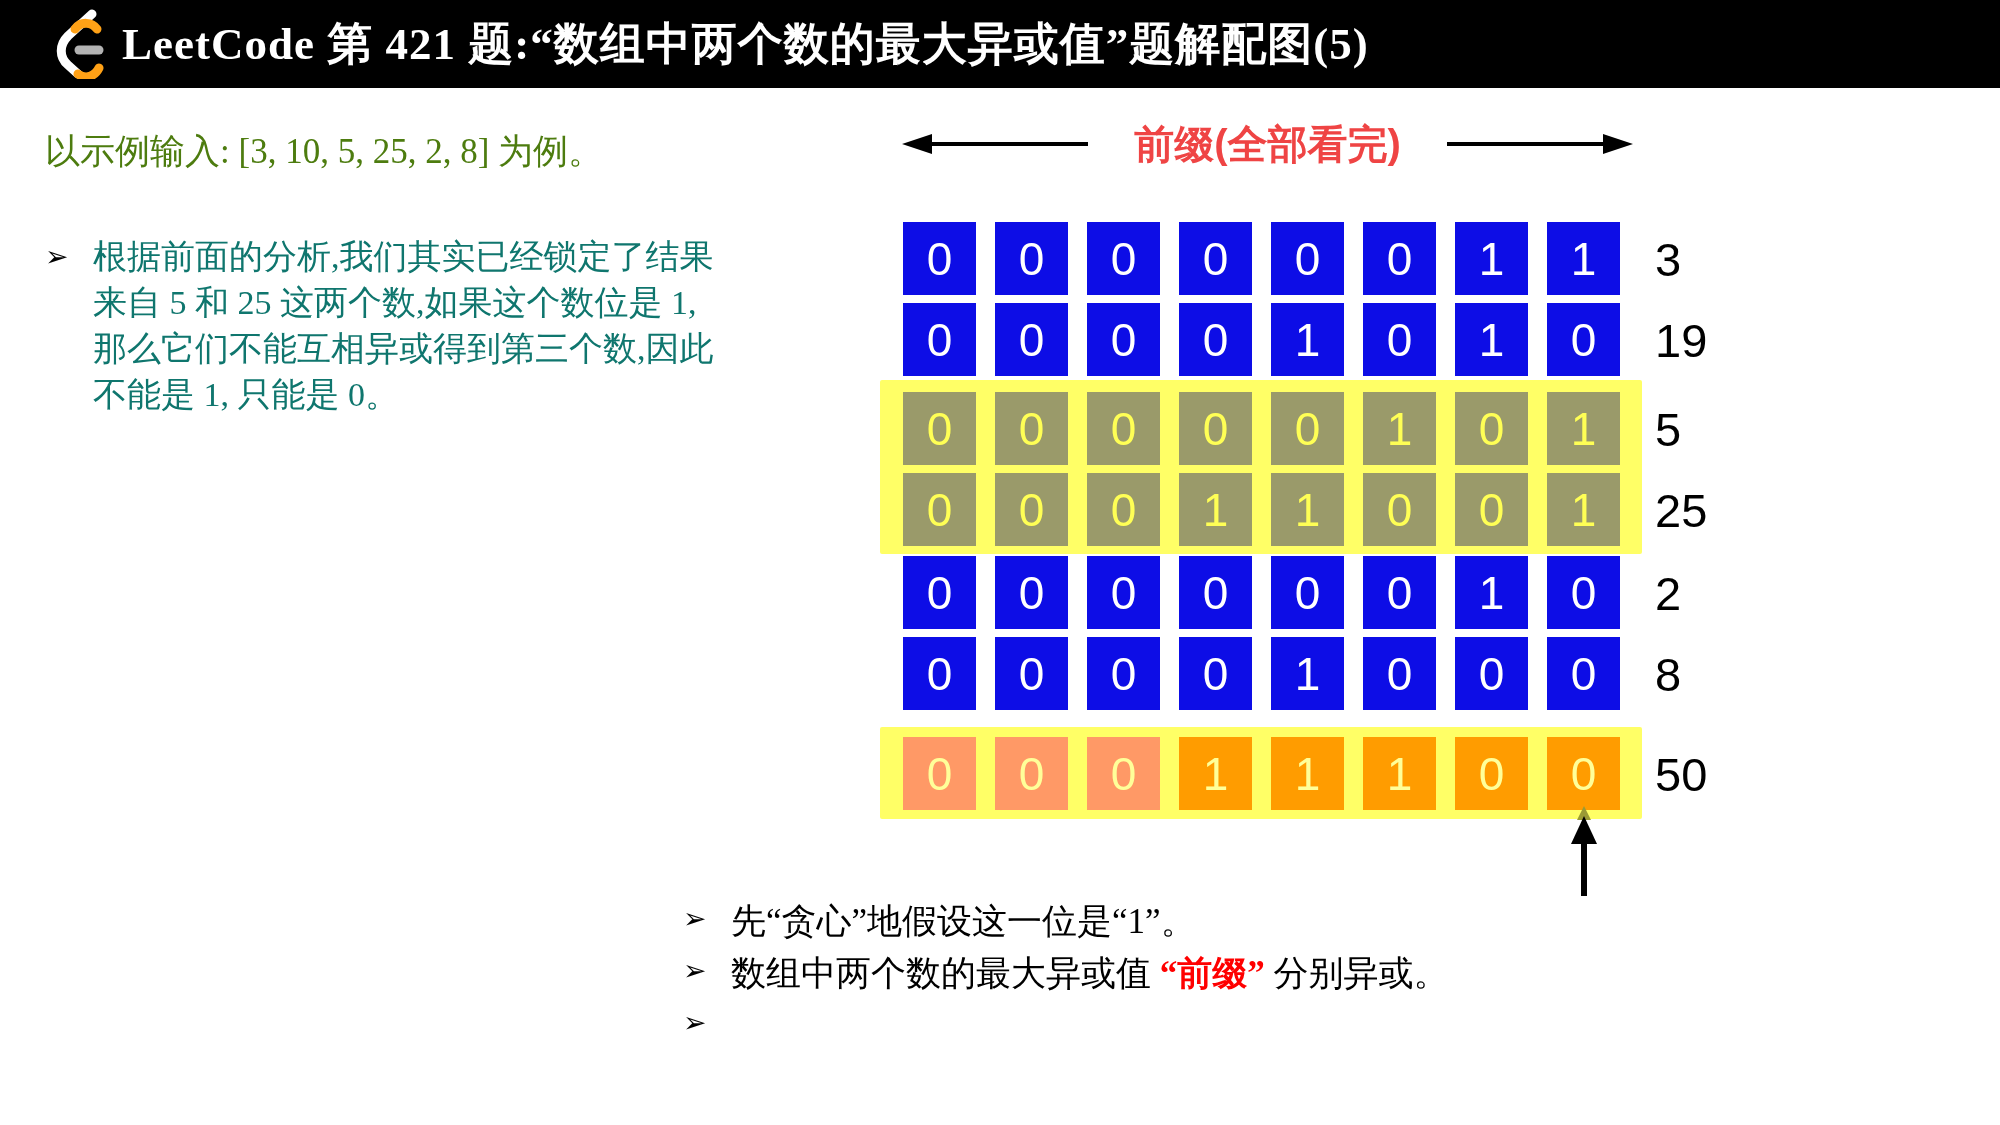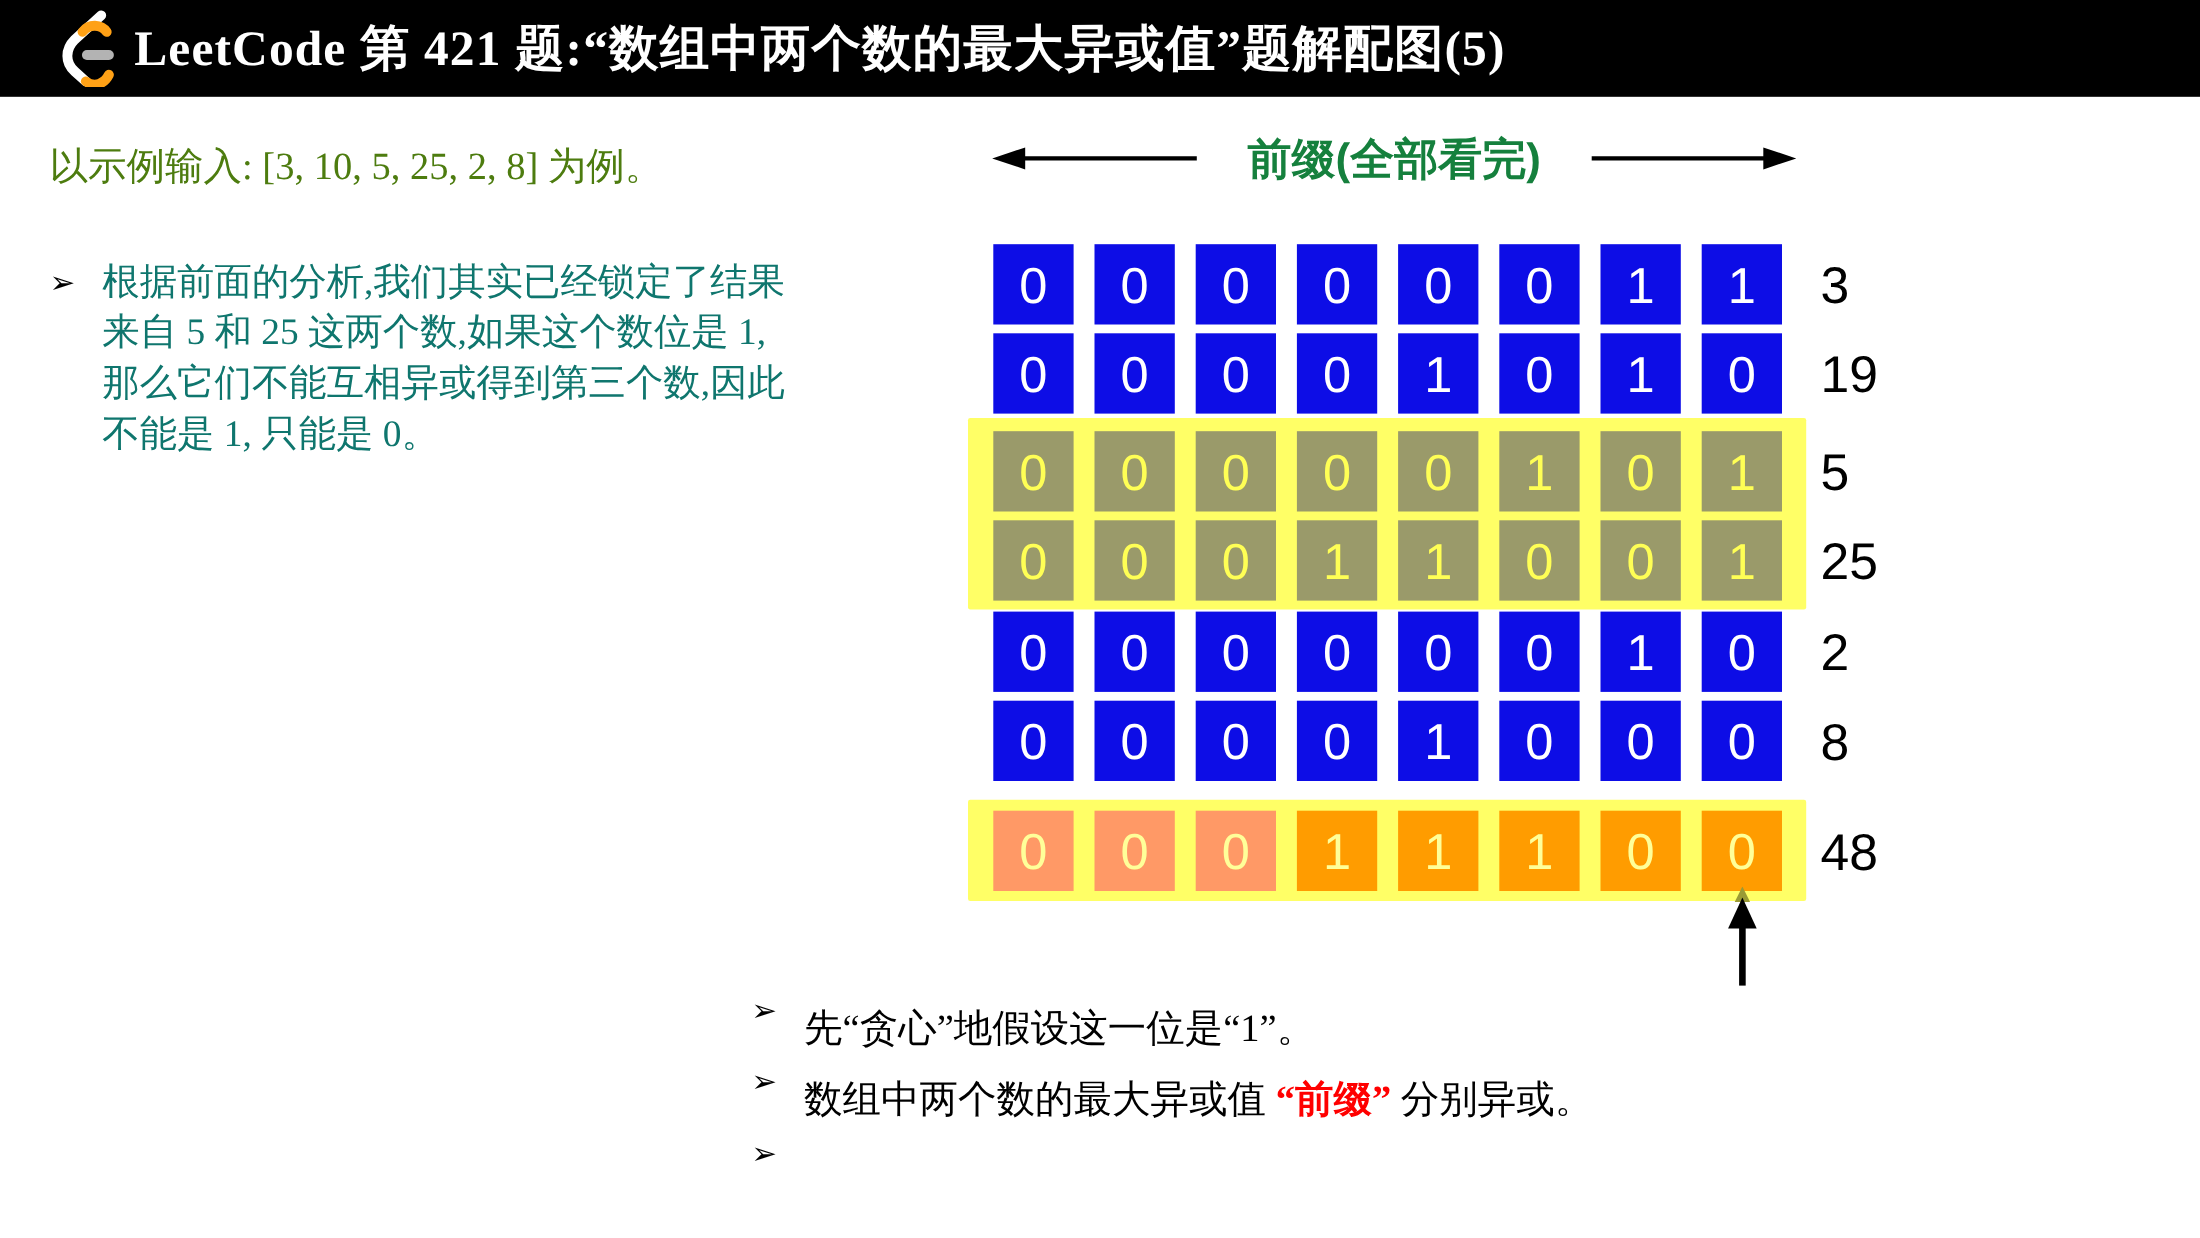--- a/index.html
+++ b/index.html
@@ -35,21 +35,21 @@
   .analysis-text{
     font-size:34px;line-height:46px;color:#0f766e;white-space:pre-line;
   }
   
   .prefix-header{
     position:absolute;left:900px;top:116px;width:735px;height:56px;
     display:flex;align-items:center;justify-content:space-between;
   }
   .prefix-label{
     font-family:"Liberation Sans", sans-serif;
-    font-size:40px;font-weight:bold;color:#15803d;white-space:nowrap;padding:0 10px;
+    font-size:40px;font-weight:bold;color:#ef4444;white-space:nowrap;padding:0 10px;
   }
   
   .band{
     position:absolute;left:880px;width:762px;
     background:var(--highlight-band);border-radius:2px;
   }
   .bit-row{
     position:absolute;left:903px;width:717px;height:73px;
     display:flex;gap:19px;
   }
@@ -66,21 +66,21 @@
     position:absolute;left:752px;top:50%;transform:translateY(-50%);
     font-family:"Liberation Sans", sans-serif;font-size:47px;color:#000;
     white-space:nowrap;
   }
   
   .bottom-bullets{
     position:absolute;left:683px;top:896px;width:1300px;
   }
   .bullet-item{display:flex;align-items:flex-start;}
   .bullet-text{
-    font-size:35px;line-height:52px;color:#000;white-space:pre-line;margin-top:13px;
+    font-size:35px;line-height:52px;color:#000;white-space:pre-line;
   }
   .em-red{color:var(--emphasis-red);font-weight:bold;}
   .arrow-svg{display:block;}
 </style>
 </head>
 <body>
 
 <div class="header-bar">
   <svg class="logo" width="66" height="70" viewBox="0 0 60 70">
     <path d="M47 5 L23 27 C14 36 14 48 23 56 L33 65" fill="none" stroke="#ffffff" stroke-width="9" stroke-linecap="round"></path>
@@ -184,21 +184,21 @@
     </div>
     <div class="bit-row row-result" style="top: 737px;">
       <div class="bit-cell faded">0</div>
       <div class="bit-cell faded">0</div>
       <div class="bit-cell faded">0</div>
       <div class="bit-cell">1</div>
       <div class="bit-cell">1</div>
       <div class="bit-cell">1</div>
       <div class="bit-cell">0</div>
       <div class="bit-cell">0</div>
-      <div class="row-label">48</div>
+      <div class="row-label">50</div>
     </div>
   </div>
 
 <svg class="arrow-svg" style="position:absolute;left:1563px;top:806px;" width="42" height="100" viewBox="0 0 42 100">
   <polygon points="21,0 28,14 14,14" fill="#9a9a35"></polygon>
   <polygon points="21,10 34,38 8,38" fill="#000"></polygon>
   <rect x="18" y="36" width="6" height="54" fill="#000"></rect>
 </svg>
 
 <div class="bottom-bullets" id="bottom-bullets">

